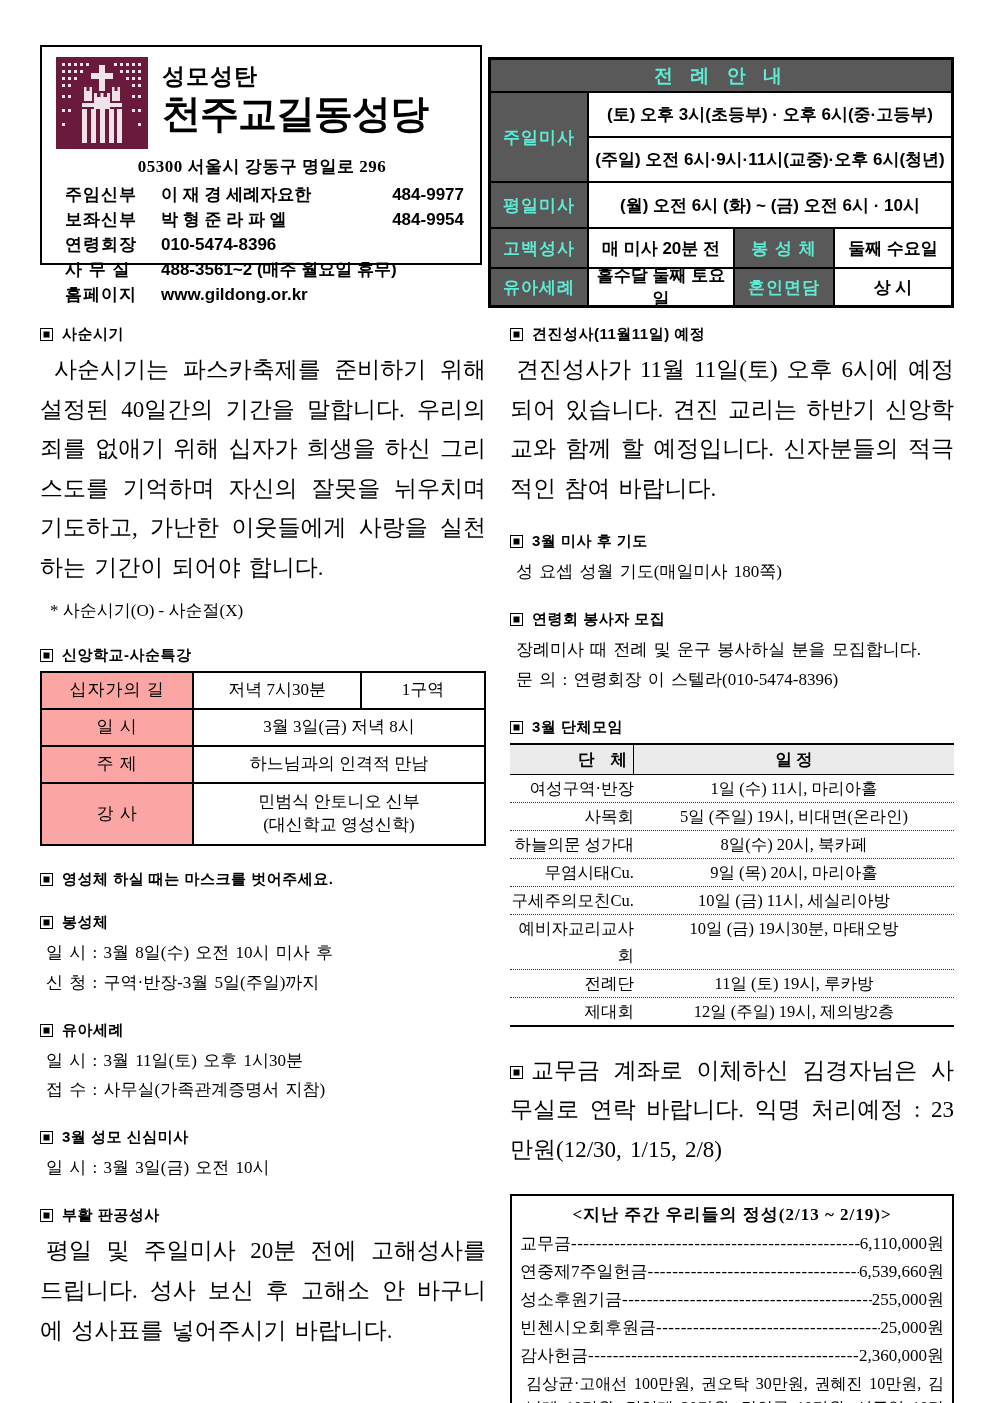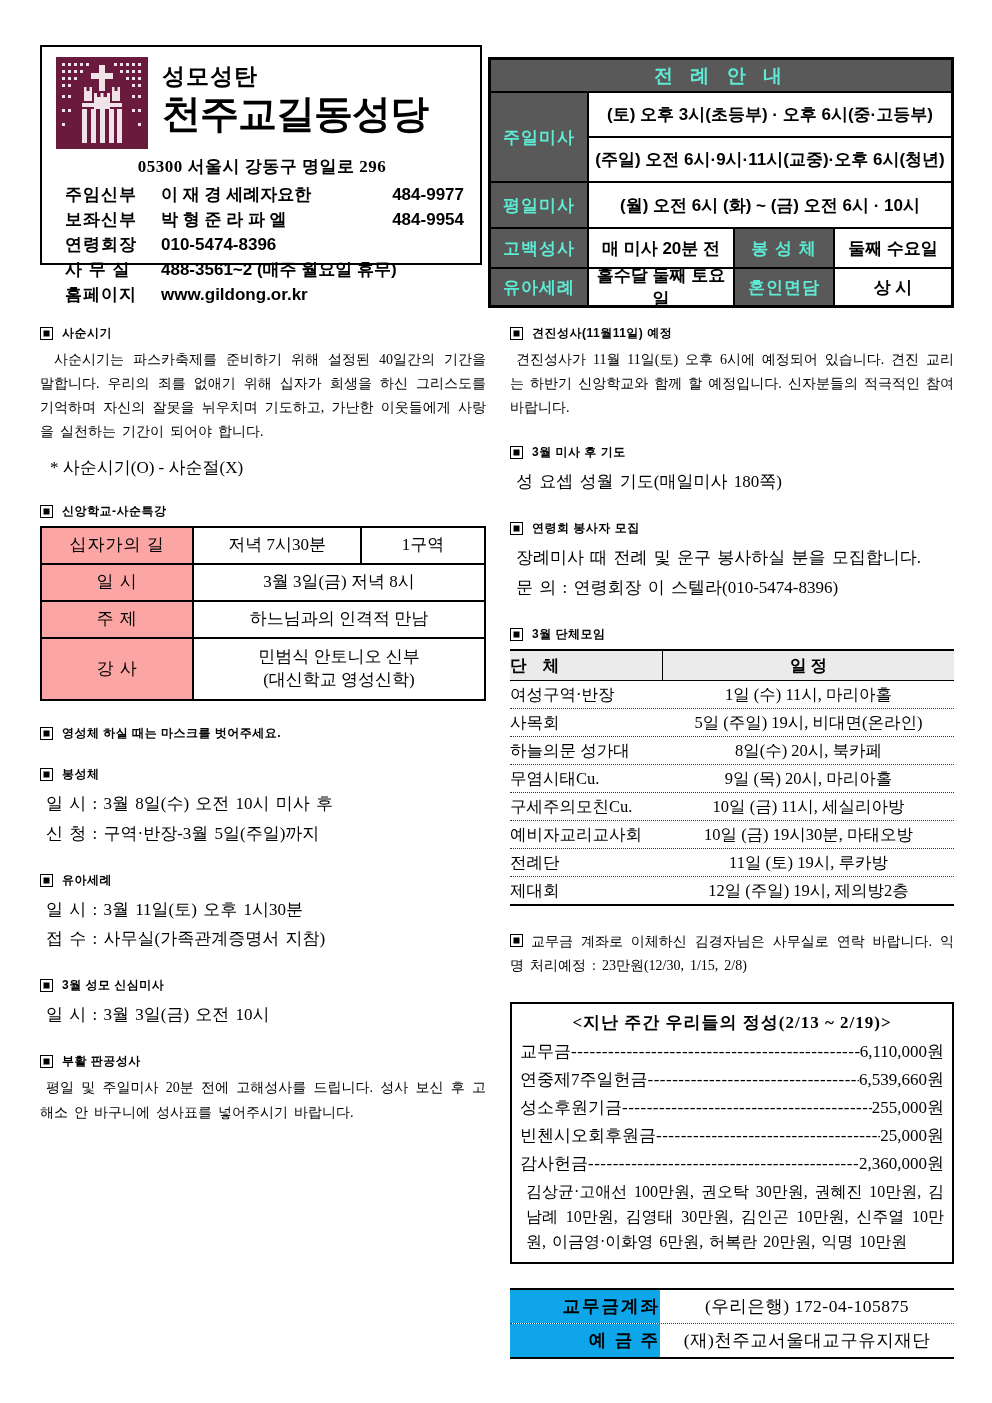--- a/index.html
+++ b/index.html
@@ -43,53 +43,53 @@
   .rowspan2 { grid-row:2 / span 2; }
 
   
   .cols { display:flex; gap:24px; margin-top:17px; }
   .col-l { width:446px; flex:none; }
   .col-r { width:444px; flex:none; }
 
   .sec { margin-bottom:24px; }
   .sec-h {
     display:flex; align-items:center; font-family:"Liberation Sans","DejaVu Sans",sans-serif;
-    font-weight:bold; font-size:12px; margin-bottom:6px; letter-spacing:0.5px;
+    font-weight:bold; font-size:15px; margin-bottom:6px; letter-spacing:0.5px;
   }
   .bullet {
     display:inline-block; width:13px; height:13px; flex:none;
     background:#000; border:1.5px solid #000; box-shadow:inset 0 0 0 2.5px #fff;
     margin-right:9px;
   }
   .bullet-inline {
     display:inline-block; width:13px; height:13px;
     background:#000; border:1.5px solid #000; box-shadow:inset 0 0 0 2.5px #fff;
     margin-right:8px; vertical-align:-1px;
   }
-  .body-t { font-size:14px; line-height:1.72; text-align:justify; word-spacing:2.5px; text-indent:14px; }
+  .body-t { font-size:23px; line-height:1.72; text-align:justify; word-spacing:2.5px; text-indent:14px; }
   .line-t { font-size:17px; line-height:1.72; padding-left:6px; word-spacing:2px; }
   .note-t { font-size:17px; padding-left:10px; margin-top:12px; }
 
   
   .fs {
     width:100%; display:grid;
     grid-template-columns:152px 168px 1fr;
     grid-template-rows:37px 37px 37px 62px;
     border:1.5px solid #000; font-size:17px; margin-top:4px;
   }
   .fs > div { border:1px solid #000; display:flex; flex-direction:column; align-items:center; justify-content:center; text-align:center; line-height:1.35; }
   .fs .lbl { background:#fca5a5; letter-spacing:1px; }
   .fs .sp2 { grid-column:2 / span 2; }
 
   
   .grp { width:100%; border-top:2.5px solid #000; border-bottom:2px solid #000; font-size:16.5px; margin-top:2px; }
   .grp-row { display:flex; line-height:27px; border-bottom:1px dotted #333; }
   .grp-row:last-child { border-bottom:none; }
   .grp-head { background:#ebebeb; border-bottom:1.5px solid #000; font-weight:bold; line-height:29px; }
-  .grp-c1 { width:153px; flex:none; text-align:left; }
+  .grp-c1 { width:124px; flex:none; text-align:right; }
   .grp-head .grp-c1 { border-right:1px solid #000; letter-spacing:6px; }
   .grp-c2 { flex:1; text-align:center;font-family:Liberation Serif, serif; }
 
   
   .off { border:2px solid #000; padding:4px 8px 8px 8px; font-size:17px; margin-top:4px; }
   .off-title { text-align:center; font-weight:bold; letter-spacing:1px; line-height:30px; }
   .off-row { display:flex; align-items:baseline; line-height:28px; }
   .off-name { flex:none; }
   .dots { flex:1; overflow:hidden; white-space:nowrap; letter-spacing:0.5px; }
   .dots::after { content:"--------------------------------------------------------------------------------"; }

